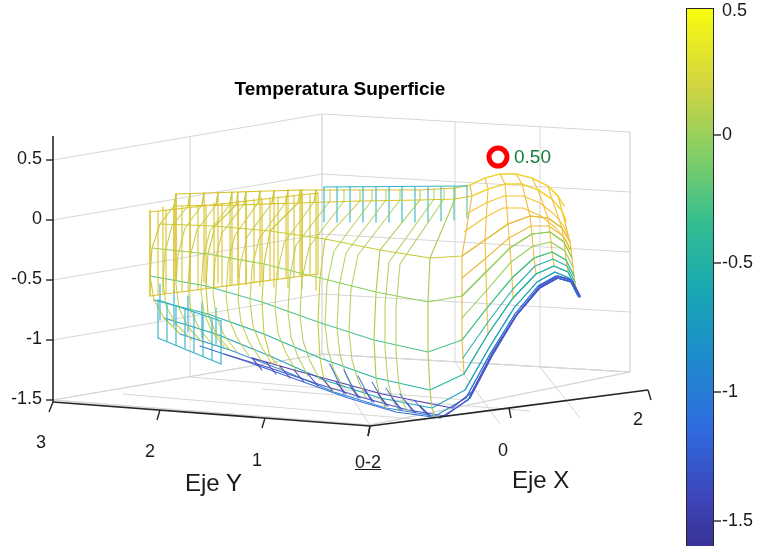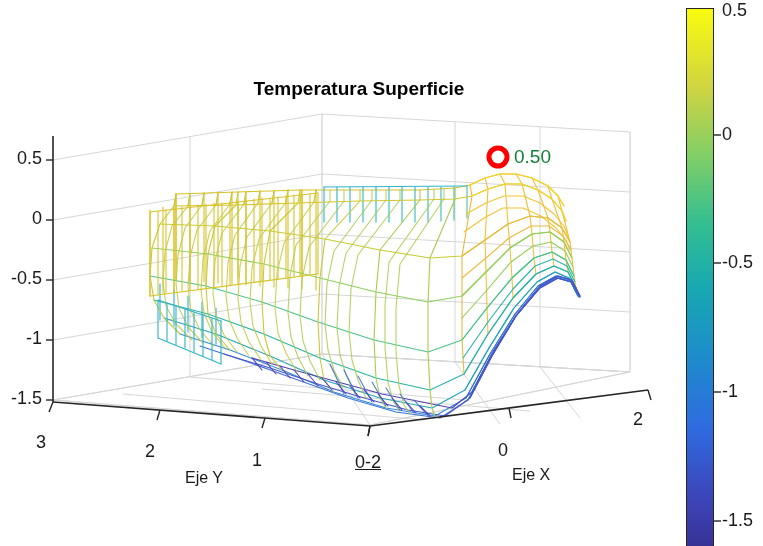--- a/index.html
+++ b/index.html
@@ -22,36 +22,35 @@
   #plot-svg {
     position: absolute;
     left: 0;
     top: 0;
     width: 763px;
     height: 546px;
   }
   .axis-title {
     position: absolute;
     font-family: "Liberation Sans", sans-serif;
-    font-size: 16px;
+    font-size: 24px;
     color: #1a1a1a;
     white-space: nowrap;
   }
   #chart-title {
     position: absolute;
     left: 0;
     top: 78px;
     width: 680px;
     text-align: center;
     font-family: "Liberation Sans", sans-serif;
     font-size: 19px;
     font-weight: bold;
     color: #000000;
     white-space: nowrap;
-    padding-left: 19px;
   }
   #ylabel-eje-y {
     left: 185px;
     top: 469px;
   }
   #xlabel-eje-x {
     left: 512px;
     top: 466px;
   }
   .tick-label {

